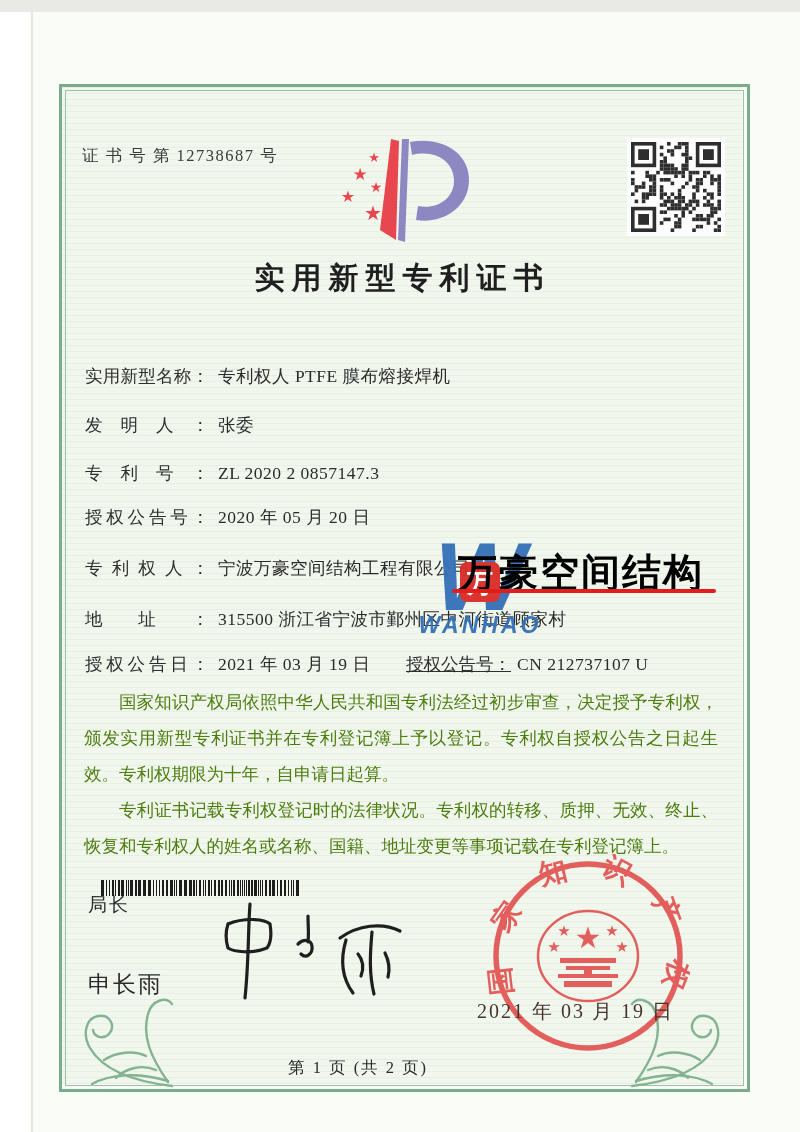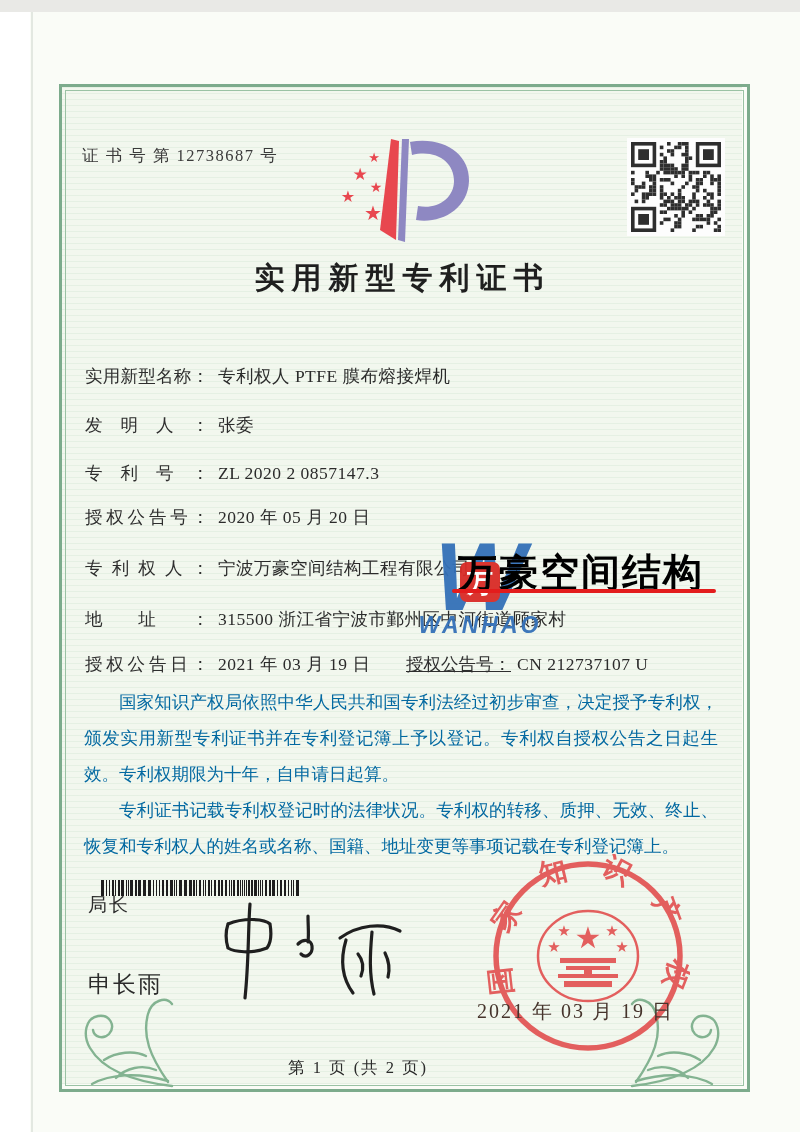--- a/index.html
+++ b/index.html
@@ -26,21 +26,21 @@
     font-size:30px;font-weight:700;letter-spacing:7px;color:#1f1f1f;
   }
   .field-row{position:absolute;left:85px;width:645px;font-size:17.5px;white-space:nowrap;}
   .flabel{display:inline-block;width:124px;text-align:justify;text-align-last:justify;color:#2e2e2e;}
   .fvalue{margin-left:9px;letter-spacing:0.5px;}
   .pair2{position:absolute;left:321px;top:0;}
   .pair2 .flabel{width:auto;text-align-last:auto;text-decoration:underline;}
   .pair2 .fvalue{margin-left:6px;}
   .body-text{
     position:absolute;left:84px;top:672px;width:634px;
-    font-size:17.5px;line-height:2.06;text-align:justify;color:#0369a1;
+    font-size:17.5px;line-height:2.06;text-align:justify;color:#4d7c0f;
   }
   .body-text p{margin:0;text-indent:2em;}
   .barcode{position:absolute;left:100px;top:868px;}
   .sig-title{position:absolute;left:88px;top:880px;font-size:19px;letter-spacing:2px;}
   .sig-name{position:absolute;left:88px;top:957px;font-size:23px;letter-spacing:2px;}
   .signature{position:absolute;left:212px;top:886px;}
   .seal{position:absolute;left:486px;top:842px;opacity:0.88;}
   .seal-date{position:absolute;left:477px;top:986px;font-size:20px;letter-spacing:2px;color:#46342c;z-index:6;}
   .watermark-logo{position:absolute;left:398px;top:524px;opacity:0.95;z-index:5;}
   .wm-brand{position:absolute;left:458px;top:534px;font-size:39px;font-weight:700;color:#000000;letter-spacing:2px;z-index:6;white-space:nowrap;}

